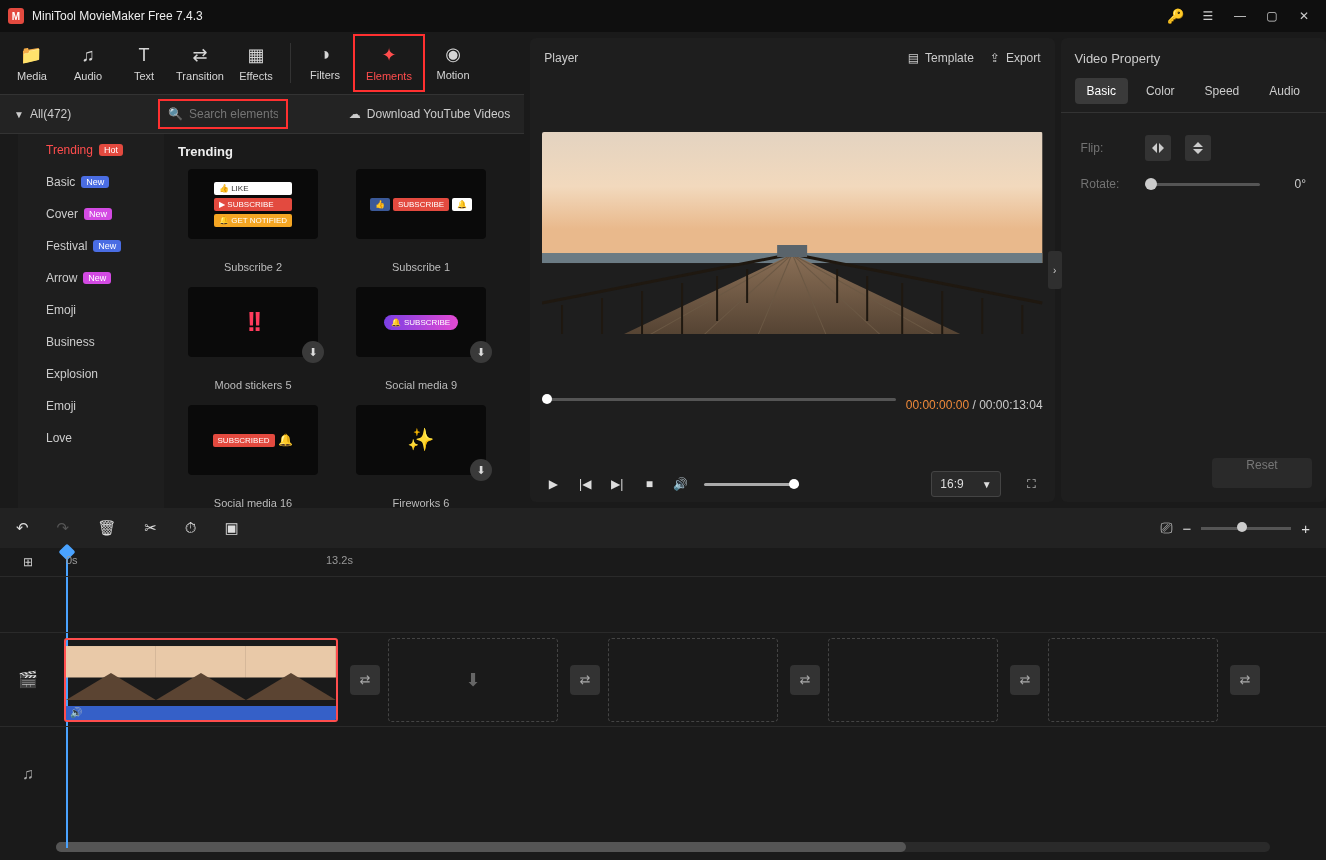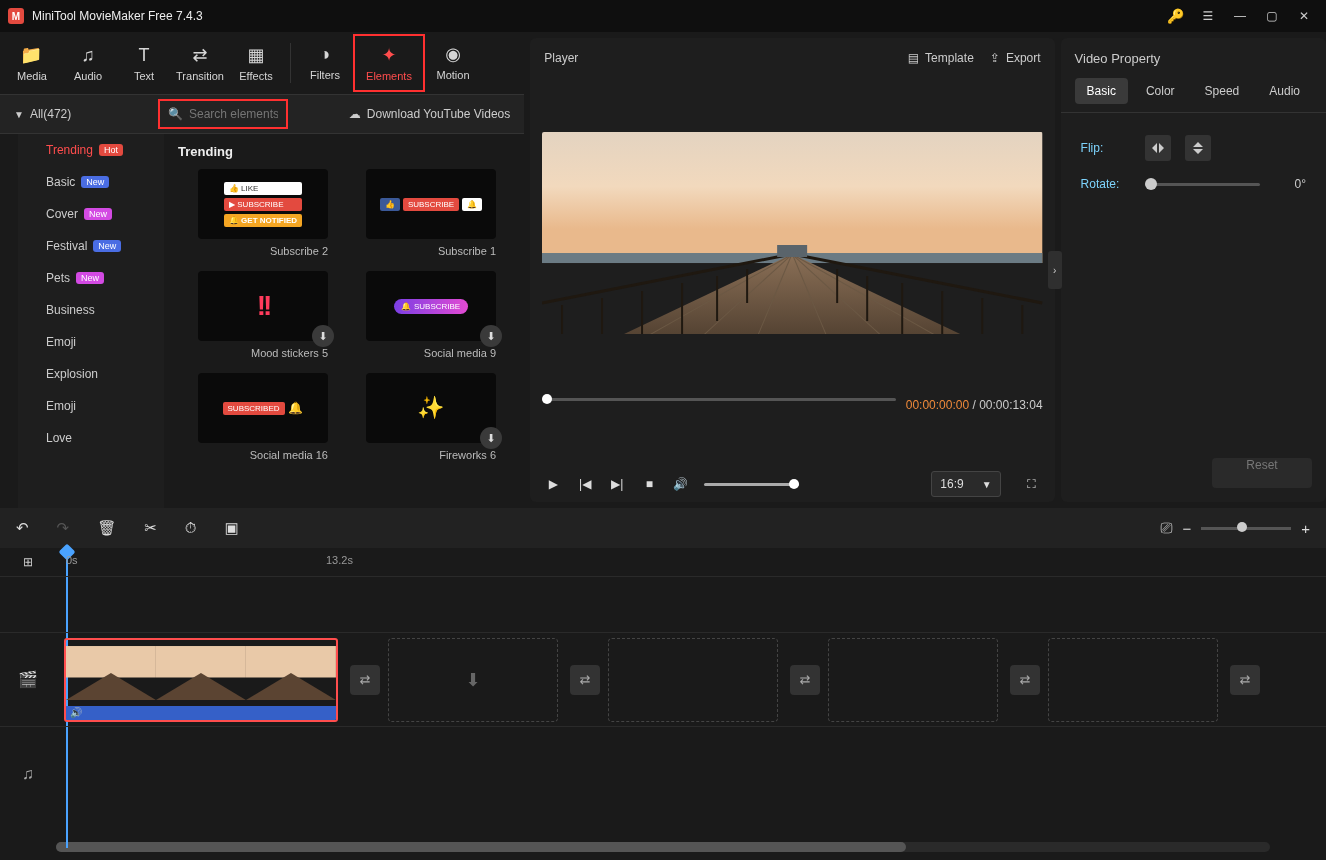--- a/index.html
+++ b/index.html
@@ -47,21 +47,21 @@
   .cat-item { padding:9px 14px 9px 28px; display:flex; align-items:center; gap:6px; cursor:pointer; font-size:12px;}
   .cat-item.active { color:#ff4d4d;}
   .badge { font-size:9px; padding:1px 5px; border-radius:3px; color:#fff;}
   .badge-hot { background:#e34a3f;}
   .badge-new { background:#4a6de3;}
   .badge-pink { background:#d34ae3;}
 
   .gallery { flex:1; padding: 10px 14px; overflow-y:auto; background:#1a1a1a;}
   .gallery h3 { font-size:13px; color:#eee; margin-bottom:10px; font-weight:600;}
   .thumb-grid { display:grid; grid-template-columns: repeat(2, 150px); gap: 14px 18px;}
-  .thumb-cell { display:flex; flex-direction:column; align-items:flex-end; gap:6px;}
+  .thumb-cell { display:flex; flex-direction:column; align-items:center; gap:22px;}
   .thumb { width:130px; height:70px; background:#0a0a0a; border-radius:4px; position:relative; display:flex; align-items:center; justify-content:center;}
   .thumb-label { font-size:11px; color:#bbb;}
   .dl-badge { position:absolute; right:-6px; bottom:-6px; width:22px; height:22px; border-radius:50%; background:#3a3a3a; display:flex; align-items:center; justify-content:center; color:#ddd; font-size:11px;}
 
   
   .player-head { height:40px; display:flex; align-items:center; padding:0 14px; justify-content:space-between; font-size:12px;}
   .player-head-right { display:flex; gap:16px;}
   .ph-btn { display:flex; align-items:center; gap:6px; cursor:pointer;}
   .player-canvas { flex:1; margin: 6px 12px 0 12px; position:relative; border-radius:2px; overflow:hidden;}
   .collapse-tab { position:absolute; right:-7px; top:50%; transform:translateY(-50%); width:14px; height:38px; background:#2f2f2f; border-radius:3px; display:flex; align-items:center; justify-content:center; cursor:pointer; font-size:10px;}
@@ -74,21 +74,21 @@
   .vol-track { width:95px; height:3px; background:#aaa; border-radius:2px; position:relative; margin-left:2px;}
   .vol-dot { position:absolute; right:0; top:-4px; width:10px; height:10px; background:#fff; border-radius:50%;}
   .aspect-sel { margin-left:auto; background:#2a2a2a; border:1px solid #444; color:#ddd; height:26px; display:flex; align-items:center; padding:0 8px; gap:18px; cursor:pointer; border-radius:3px;}
 
   
   .prop-head { height:40px; display:flex; align-items:center; padding:0 14px; font-size:13px;}
   .prop-tabs { display:flex; gap:6px; padding:0 14px 8px 14px; border-bottom:1px solid #333; margin-bottom:14px;}
   .prop-tab { padding:6px 12px; border-radius:4px; cursor:pointer; font-size:12px;}
   .prop-tab.active { background:#3a3a3a; color:#fff;}
   .prop-row { display:flex; align-items:center; padding:8px 20px; gap:14px;}
-  .prop-row .lbl { width:50px; color:#7dd3fc;}
+  .prop-row .lbl { width:50px; color:#737373;}
   .flip-btn { width:26px; height:26px; background:#333; display:flex; align-items:center; justify-content:center; cursor:pointer; border-radius:3px;}
   .rot-track { flex:1; height:3px; background:#555; border-radius:2px; position:relative;}
   .rot-dot { position:absolute; left:0; top:-5px; width:12px; height:12px; background:#ccc; border-radius:50%;}
   .reset-btn { margin:auto 14px 14px auto; width:100px; height:30px; background:#2a2a2a; color:#777; display:flex; align-items:flex-start; justify-content:center; border-radius:4px; cursor:pointer;}
 
   
   .tl-toolbar { height:40px; background:#222; display:flex; align-items:center; padding:0 16px; gap:28px;}
   .tl-tool { cursor:pointer; color:#ddd; font-size:15px;}
   .tl-tool.disabled { color:#555;}
   .tl-zoom { margin-left:auto; display:flex; align-items:center; gap:10px;}
@@ -214,48 +214,48 @@
           </div>
           <div class="cat-item">
             <span>Cover</span>
             <span class="badge badge-pink">New</span>
           </div>
           <div class="cat-item">
             <span>Festival</span>
             <span class="badge badge-new">New</span>
           </div>
           <div class="cat-item">
-            <span>Pets</span>
+            <span>Arrow</span>
             <span class="badge badge-pink">New</span>
           </div>
           <div class="cat-item">
+            <span>Emoji</span>
+          </div>
+          <div class="cat-item">
             <span>Business</span>
-          </div>
-          <div class="cat-item">
-            <span>Emoji</span>
           </div>
           <div class="cat-item">
             <span>Explosion</span>
           </div>
           <div class="cat-item">
             <span>Emoji</span>
           </div>
           <div class="cat-item">
             <span>Love</span>
           </div>
         </div>
       <div class="gallery">
         <h3>Trending</h3>
         <div class="thumb-grid" id="thumb-grid">
             <div class="thumb-cell">
               <div class="thumb">
                 <div style="display:flex;flex-direction:column;gap:3px;">
                   <div class="pill" style="background:#fff;color:#333;">👍 LIKE</div>
                   <div class="pill" style="background:#e34a3f;">▶ SUBSCRIBE</div>
-                  <div class="pill" style="background:#f5a623;font-weight:bold;">🔔 GET NOTIFIED</div>
+                  <div class="pill" style="background:#f5a623;">🔔 GET NOTIFIED</div>
                 </div>
               </div>
               <div class="thumb-label">Subscribe 2</div>
             </div>
             <div class="thumb-cell">
               <div class="thumb">
                 <div style="display:flex;gap:3px;align-items:center;">
                   <div class="pill" style="background:#3b5998;">👍</div>
                   <div class="pill" style="background:#e34a3f;">SUBSCRIBE</div>
                   <div class="pill" style="background:#fff;color:#e34a3f;">🔔</div>

